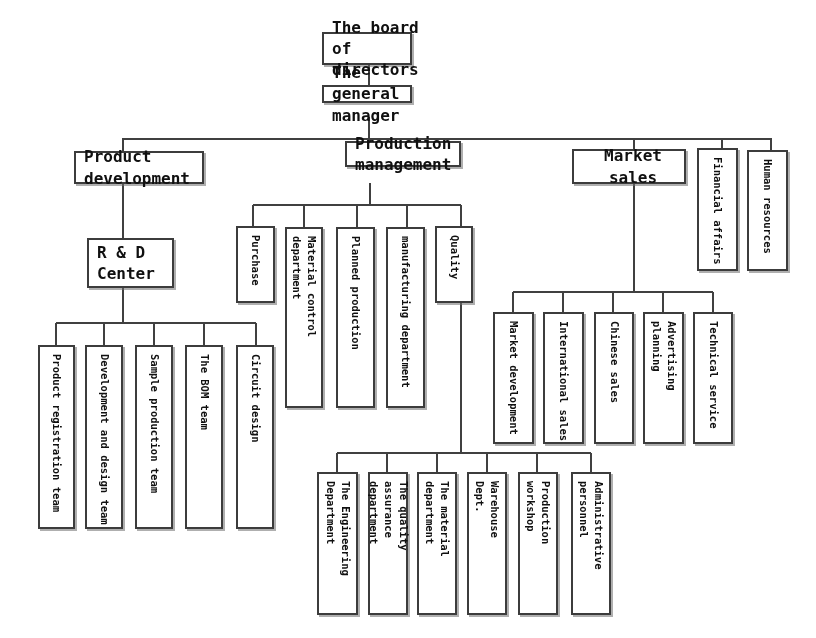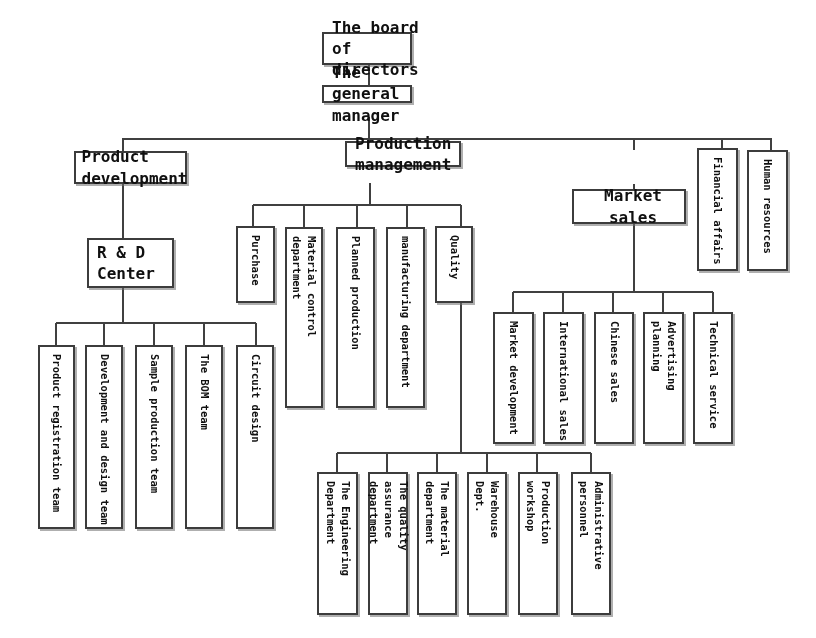--- a/index.html
+++ b/index.html
@@ -10,21 +10,21 @@
   .stage svg{position:absolute;left:0;top:0;}
   .box{
     position:absolute;box-sizing:border-box;background:#ffffff;
     border:2px solid #3c3c3c;box-shadow:2px 2px 0 rgba(110,110,110,.55);
     color:#101010;font-weight:700;
   }
   .hbox{
     display:flex;flex-direction:column;justify-content:center;align-items:flex-start;
     padding-left:8px;font-size:16px;line-height:1.32;white-space:pre-line;
   }
-  .hbox.center{align-items:center;padding-left:8px;text-align:center;margin-top:40px;}
+  .hbox.center{align-items:center;padding-left:8px;text-align:center;}
   .vbox{
     display:flex;flex-direction:row;justify-content:center;align-items:flex-start;
     padding-top:7px;font-size:10.5px;
   }
   .vbox span{
     writing-mode:vertical-rl;text-orientation:mixed;
     white-space:pre-line;line-height:15px;
   }
 </style>
 </head>
@@ -80,21 +80,21 @@
       <line x1="663" y1="292" x2="663" y2="313"></line>
       <line x1="713" y1="292" x2="713" y2="313"></line>
     </g>
   </svg>
 
   <div class="box hbox" style="left:322px;top:32px;width:90px;height:33px;"><span>The board
 of directors</span></div>
   <div class="box hbox" style="left:322px;top:85px;width:90px;height:18px;"><span>The general
 manager</span></div>
 
-  <div class="box hbox" style="left:74px;top:151px;width:113px;height:33px;align-items:center;"><span>Product
+  <div class="box hbox" style="left:74px;top:151px;width:130px;height:33px;"><span>Product
 development</span></div>
   <div class="box hbox" style="left:310px;top:141px;width:116px;height:26px;margin-left:35px;"><span>Production
 management</span></div>
   <div class="box hbox center" style="left:572px;top:149px;width:114px;height:35px;"><span>Market sales</span></div>
   <div class="box vbox" style="left:697px;top:148px;width:41px;height:123px;">
       <span>Financial affairs</span>
     </div>
   <div class="box vbox" style="left:747px;top:150px;width:41px;height:121px;">
       <span>Human resources</span>
     </div>

